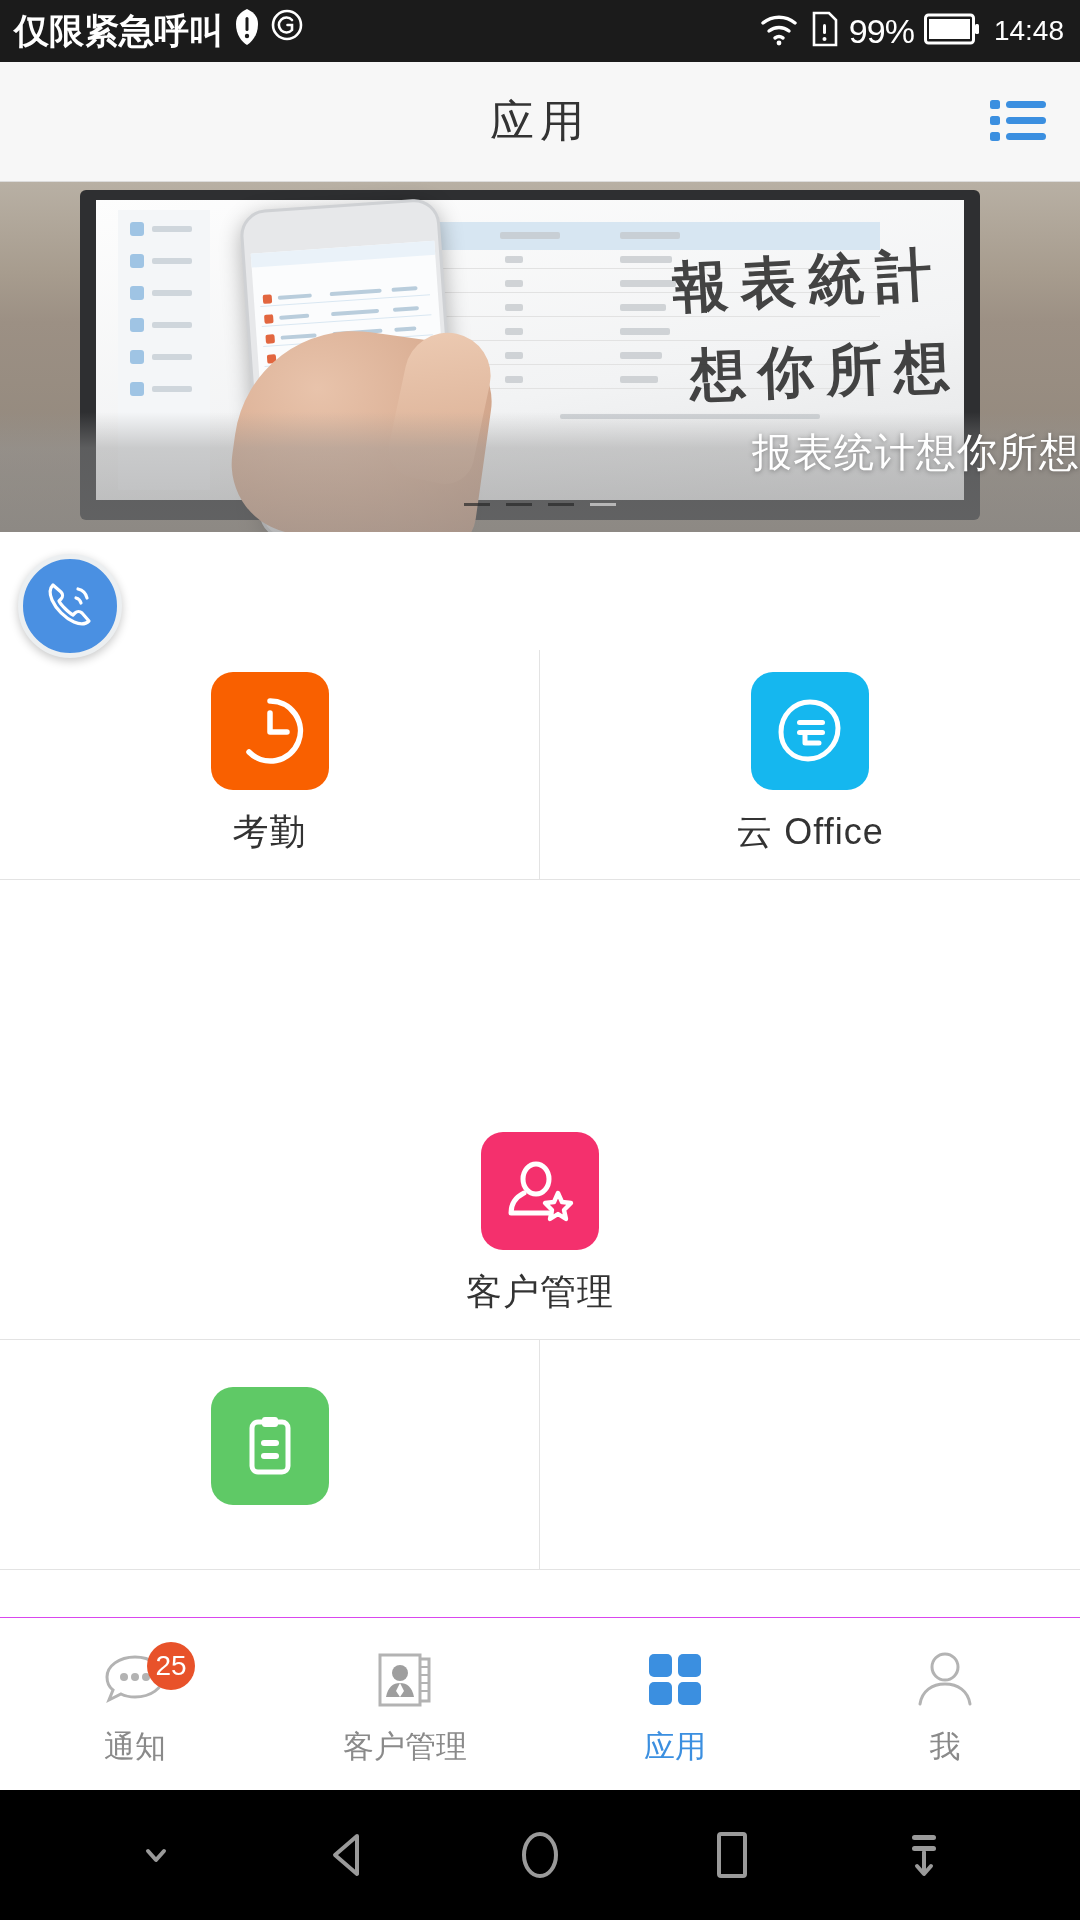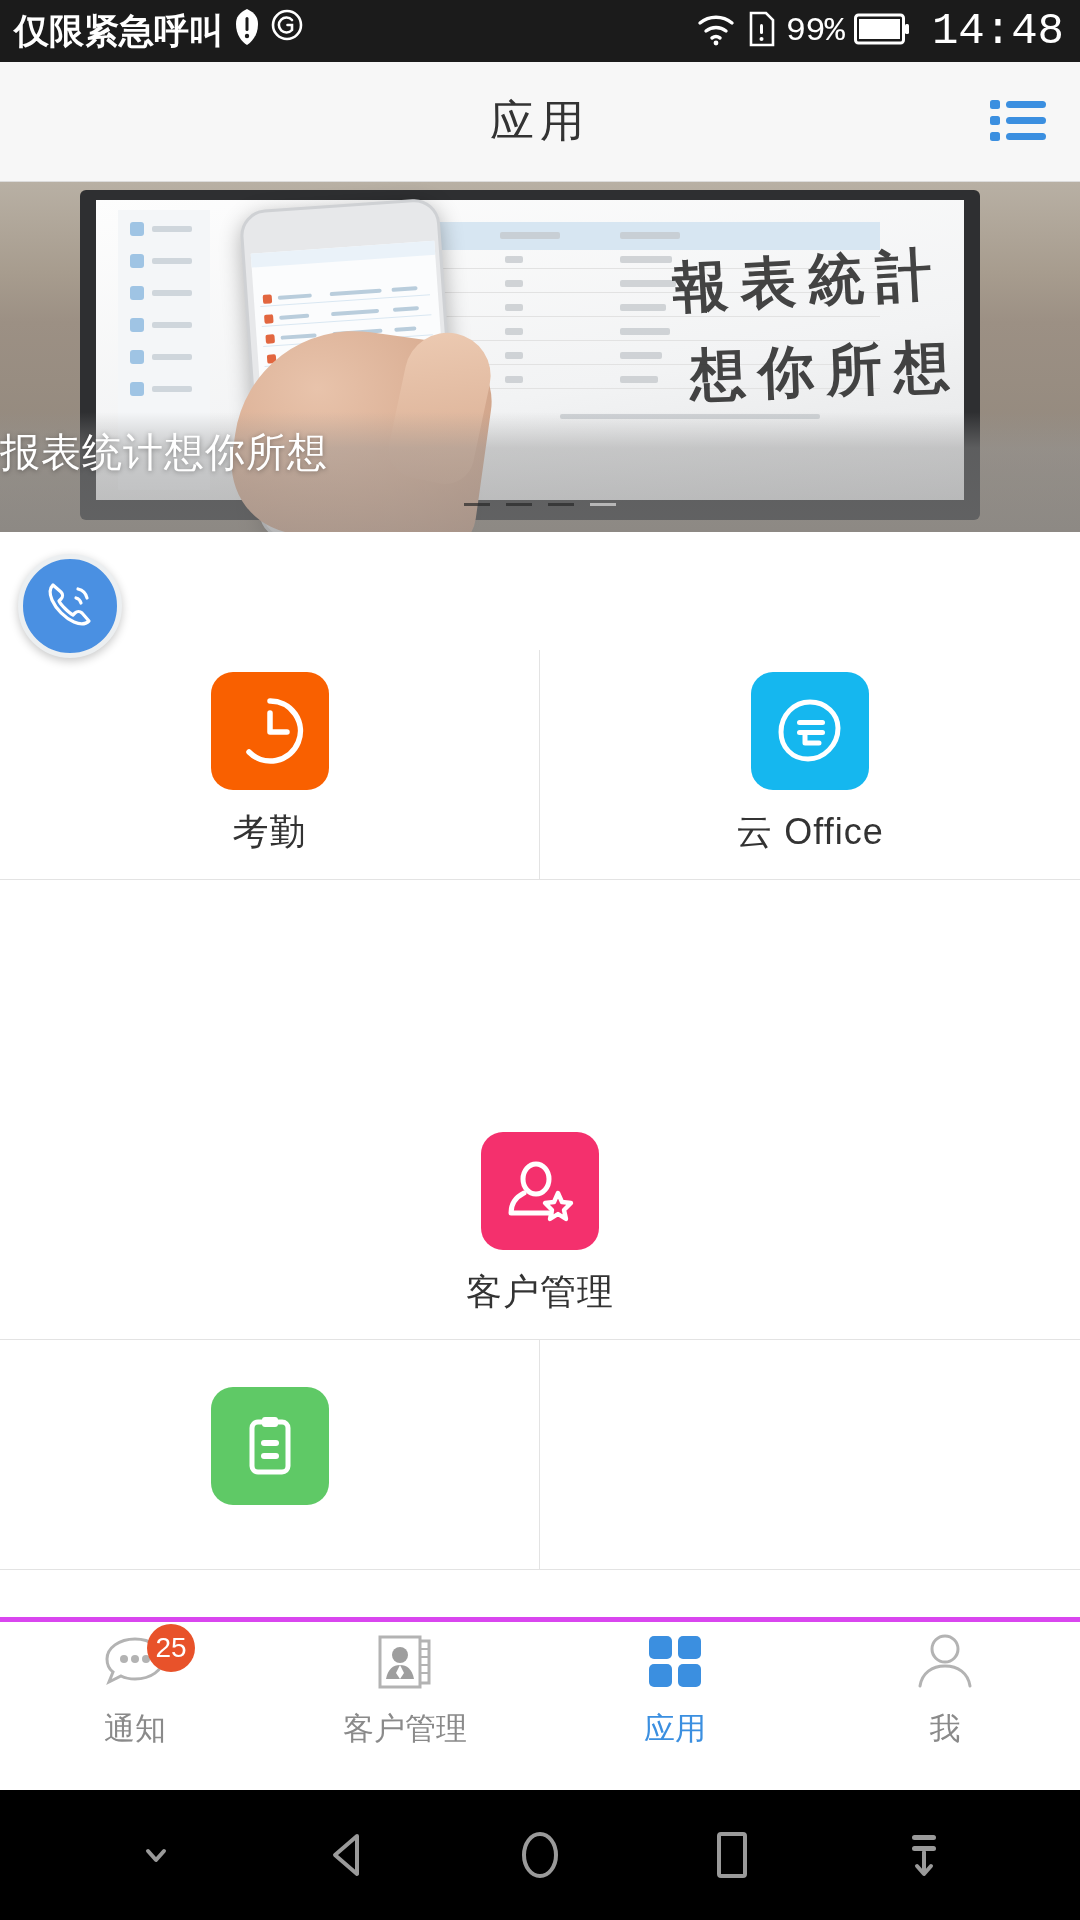--- a/index.html
+++ b/index.html
@@ -12,23 +12,23 @@
   .screen { position:relative; width:1080px; height:1920px; background:#fff; }
 
   
   .statusbar {
     height:62px; background:#1b1b1b; color:#fff;
     display:flex; align-items:center; justify-content:space-between;
     padding:0 16px 0 14px;
   }
   .sb-left { display:flex; align-items:flex-start; gap:10px; }
   .sb-carrier { font-size:35px; font-weight:700; letter-spacing:0px; }
-  .sb-right { display:flex; align-items:center; gap:10px;font-family:Liberation Mono, monospace; }
+  .sb-right { display:flex; align-items:center; gap:10px; }
   .sb-pct { font-size:34px; font-weight:400; letter-spacing:-1px; }
-  .sb-time { font-size:44px; font-weight:400; letter-spacing:0px; margin-left:12px; }
+  .sb-time { font-size:28px; font-weight:400; letter-spacing:0px; margin-left:4px; }
   .ic { display:inline-block; }
 
   
   .appbar {
     height:120px; background:#f7f7f7;
     border-bottom:1px solid #dcdcdc;
     display:flex; align-items:center; justify-content:center;
     position:relative;
   }
   .appbar-title { font-size:44px; color:#333; letter-spacing:6px; }
@@ -94,21 +94,21 @@
   .bp-thumb {
     position:absolute; left:398px; top:150px; width:86px; height:150px;
     background:linear-gradient(160deg,#edcbb3,#d7ab90);
     border-radius:45px 45px 30px 30px; transform:rotate(12deg);
   }
   .banner-scrim {
     position:absolute; left:0; right:0; bottom:0; height:120px;
     background:linear-gradient(180deg,rgba(160,160,160,.0) 0%,rgba(150,150,150,.45) 30%,rgba(140,140,140,.55) 100%);
   }
   .banner-caption {
-    position:absolute; left:0; right:0; bottom:52px; text-align:left;
+    position:absolute; left:0; right:0; bottom:52px; text-align:right;
     color:#fff; font-size:40px; letter-spacing:1px;
     text-shadow:0 1px 5px rgba(0,0,0,.35);
   }
   .banner-dots {
     position:absolute; left:0; right:0; bottom:26px;
     display:flex; justify-content:center; gap:16px;
   }
   .bdot { width:26px; height:3px; background:rgba(40,40,40,.70); }
   .bdot.off { background:rgba(255,255,255,.55); }
 
@@ -137,22 +137,22 @@
   .grid-cell:last-child { border-right:none; }
   .app-icon {
     width:118px; height:118px; border-radius:22px;
     display:flex; align-items:center; justify-content:center;
   }
   .app-label { font-size:36px; color:#333; letter-spacing:1px; }
 
   
   .tabbar {
     position:absolute; left:0; right:0; bottom:130px; height:173px;
-    background:#fff; border-top:5px solid #d946ef;
-    display:flex; align-items:flex-start;
+    background:#fff; border-top:1px solid #d946ef;
+    display:flex; align-items:center;
   }
   .tab {
     flex:1; display:flex; flex-direction:column; align-items:center; gap:14px;
     position:relative; padding-top:8px;
   }
   .tab-label { font-size:31px; color:#8a8a8a; }
   .tab.active .tab-label { color:#3b8fe0; }
   .tab-ico { position:relative; width:72px; height:64px; display:flex; align-items:center; justify-content:center; }
   .badge {
     position:absolute; left:48px; top:-6px; min-width:48px; height:48px;

